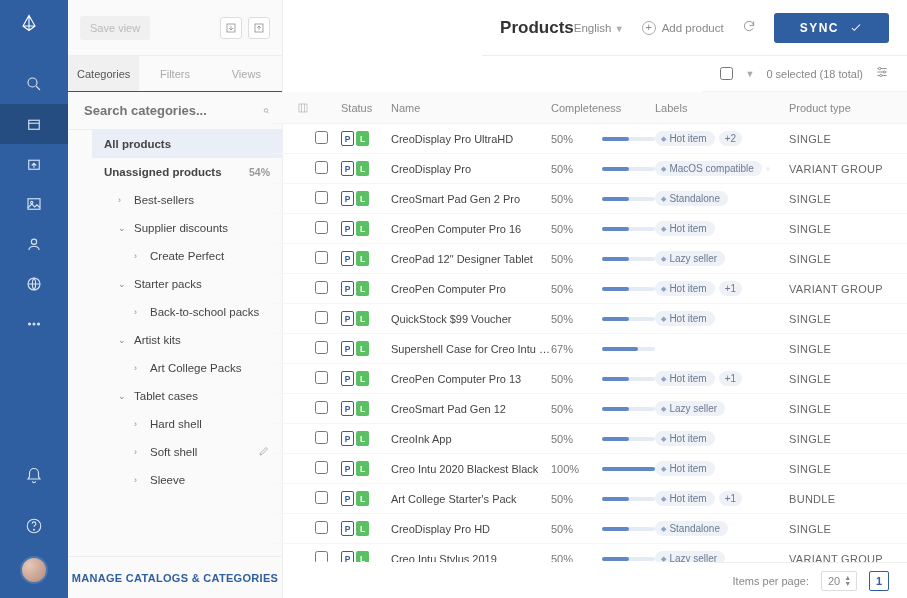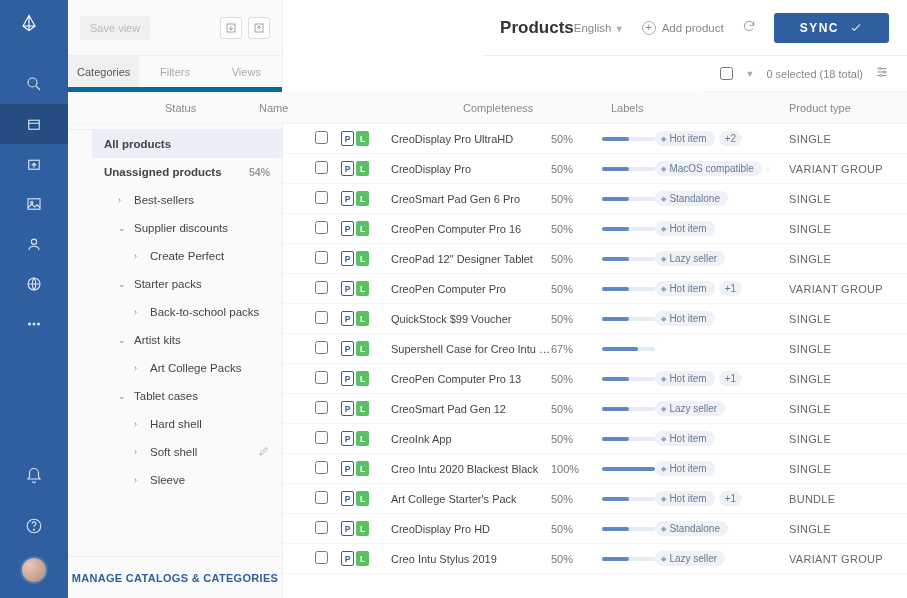--- a/index.html
+++ b/index.html
@@ -17,21 +17,21 @@
 .rail .avatar { width: 28px; height: 28px; border-radius: 50%; background: radial-gradient(circle at 30% 30%, #e8c8b8, #b08a7a); border: 2px solid #4876b0; }
 
 
 .sidebar { width: 215px; background: #fafafa; border-right: 1px solid #eee; display: flex; flex-direction: column; }
 .sb-top { height: 56px; display: flex; align-items: center; padding: 0 12px; gap: 10px; border-bottom: 1px solid #eee; }
 .save-view { background: #f0f0f0; color: #bbb; border: none; padding: 6px 10px; border-radius: 3px; font-size: 11px; cursor: default; }
 .sb-top .io { margin-left: auto; display: flex; gap: 6px; }
 .io-btn { width: 22px; height: 22px; border: 1px solid #ddd; background: #fff; border-radius: 3px; display: flex; align-items: center; justify-content: center; cursor: pointer; color: #888; }
 .io-btn svg { width: 12px; height: 12px; stroke: currentColor; fill: none; stroke-width: 1.5; }
 
-.sb-tabs { display: flex; height: 36px; border-bottom: 5px solid #0369a1; }
+.sb-tabs { display: flex; height: 36px; border-bottom: 1px solid #0369a1; }
 .sb-tab { flex: 1; display: flex; align-items: center; justify-content: center; font-size: 11px; color: #aaa; cursor: pointer; }
 .sb-tab.active { color: #555; background: #f0f0f0; }
 
 .sb-search { height: 38px; display: flex; align-items: center; padding: 0 12px; border-bottom: 1px solid #eee; color: #bbb; }
 .sb-search input { flex: 1; border: none; background: transparent; font-size: 13px; color: #555; outline: none; padding: 4px; font-weight: bold; }
 .sb-search svg { width: 14px; height: 14px; stroke: #888; fill: none; stroke-width: 2; }
 
 .tree { flex: 1; overflow-y: auto; font-size: 11.5px; padding-left: 24px; }
 .tree .node { display: flex; align-items: center; height: 28px; padding: 0 12px; cursor: pointer; color: #444; }
 .tree .node.bold { font-weight: 700; }
@@ -69,21 +69,21 @@
 .table-wrap { flex: 1; overflow-y: auto; }
 .thead { display: flex; height: 32px; align-items: center; padding: 0 18px; font-size: 11px; color: #888; border-bottom: 1px solid #f2f2f2; background: #fafafa; }
 .col-chk { width: 26px; flex-shrink: 0; }
 .col-cols { width: 24px; flex-shrink: 0; display: flex; align-items: center; justify-content: center; }
 .col-cols svg { width: 12px; height: 12px; stroke: #aaa; fill: none; stroke-width: 1.2; }
 .col-status { width: 50px; flex-shrink: 0; }
 .col-name { width: 160px; flex-shrink: 0; }
 .col-comp { width: 104px; flex-shrink: 0; }
 .col-labels { width: 134px; flex-shrink: 0; }
 .col-type { width: 100px; flex-shrink: 0; }
-.thead > div { display: flex; align-items: center; margin-left: 44px; }
+.thead > div { display: flex; align-items: center; }
 
 .row { display: flex; height: 30px; align-items: center; padding: 0 18px; border-bottom: 1px solid #f6f6f6; font-size: 11px; }
 .row input[type=checkbox] { width: 13px; height: 13px; accent-color: #888; }
 .status-pill { display: flex; gap: 2px; }
 .status-pill .p { width: 13px; height: 15px; background: #fff; border: 1px solid #2f5fa0; color: #2f5fa0; font-size: 8.5px; font-weight: 700; display: flex; align-items: center; justify-content: center; border-radius: 2px; }
 .status-pill .l { width: 13px; height: 15px; background: #5bbf63; color: #fff; font-size: 8.5px; font-weight: 700; display: flex; align-items: center; justify-content: center; border-radius: 2px; }
 .row .name { color: #444; white-space: nowrap; overflow: hidden; text-overflow: ellipsis; }
 .row .comp { display: flex; align-items: center; gap: 22px; }
 .row .comp .pct { width: 30px; color: #777; }
 .row .bar { width: 54px; height: 4px; background: #e4ebf5; border-radius: 2px; position: relative; }
@@ -360,21 +360,21 @@
         </div>
         <div class="row">
           <div class="col-cols"></div>
           <div class="col-chk"><input type="checkbox" style=""></div>
           <div class="col-status">
             <div class="status-pill">
               <span class="p">P</span>
               <span class="l">L</span>
             </div>
           </div>
-          <div class="col-name name">CreoSmart Pad Gen 6 Pro</div>
+          <div class="col-name name">CreoSmart Pad Gen 2 Pro</div>
           <div class="col-comp comp">
             <span class="pct">50%</span>
             <div class="bar">
               <div class="fill" style="width:50%"></div>
             </div>
           </div>
           <div class="col-labels labels">
             <span class="label-tag">Standalone</span>
           </div>
           <div class="col-type ptype">SINGLE</div>
@@ -626,14 +626,22 @@
             <div class="bar">
               <div class="fill" style="width:50%"></div>
             </div>
           </div>
           <div class="col-labels labels">
             <span class="label-tag">Lazy seller</span>
           </div>
           <div class="col-type ptype">VARIANT GROUP</div>
         </div>
       </div>
+    <div class="m-footer">
+      <span>Items per page:</span>
+      <div class="pp-spin">
+          <span>20</span>
+          <span class="arrows">▲<br>▼</span>
+        </div>
+      <div class="page-box">1</div>
+    </div>
   </div>
 </div>
 
 </body></html>

